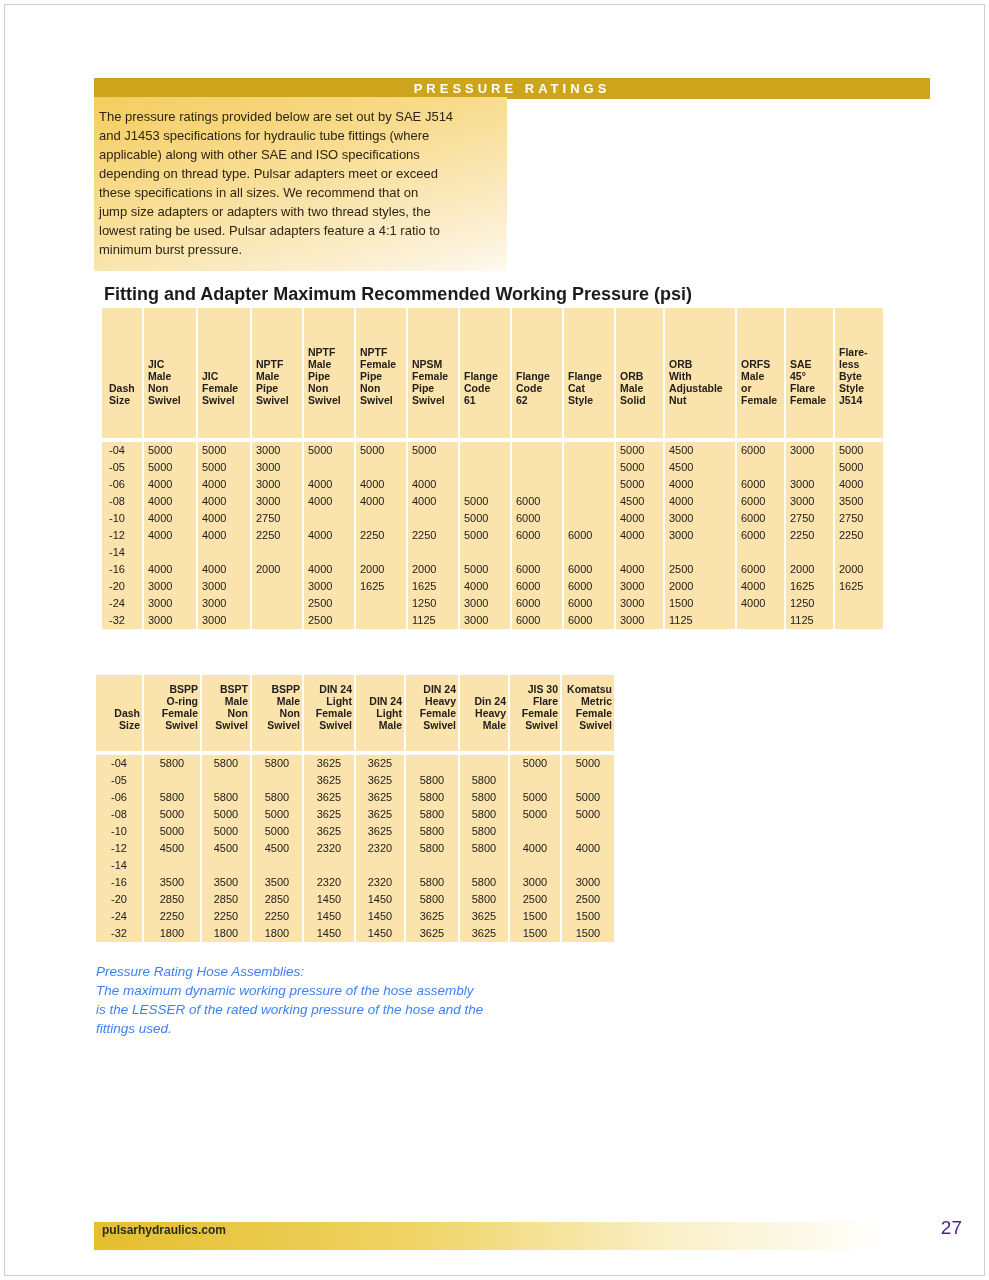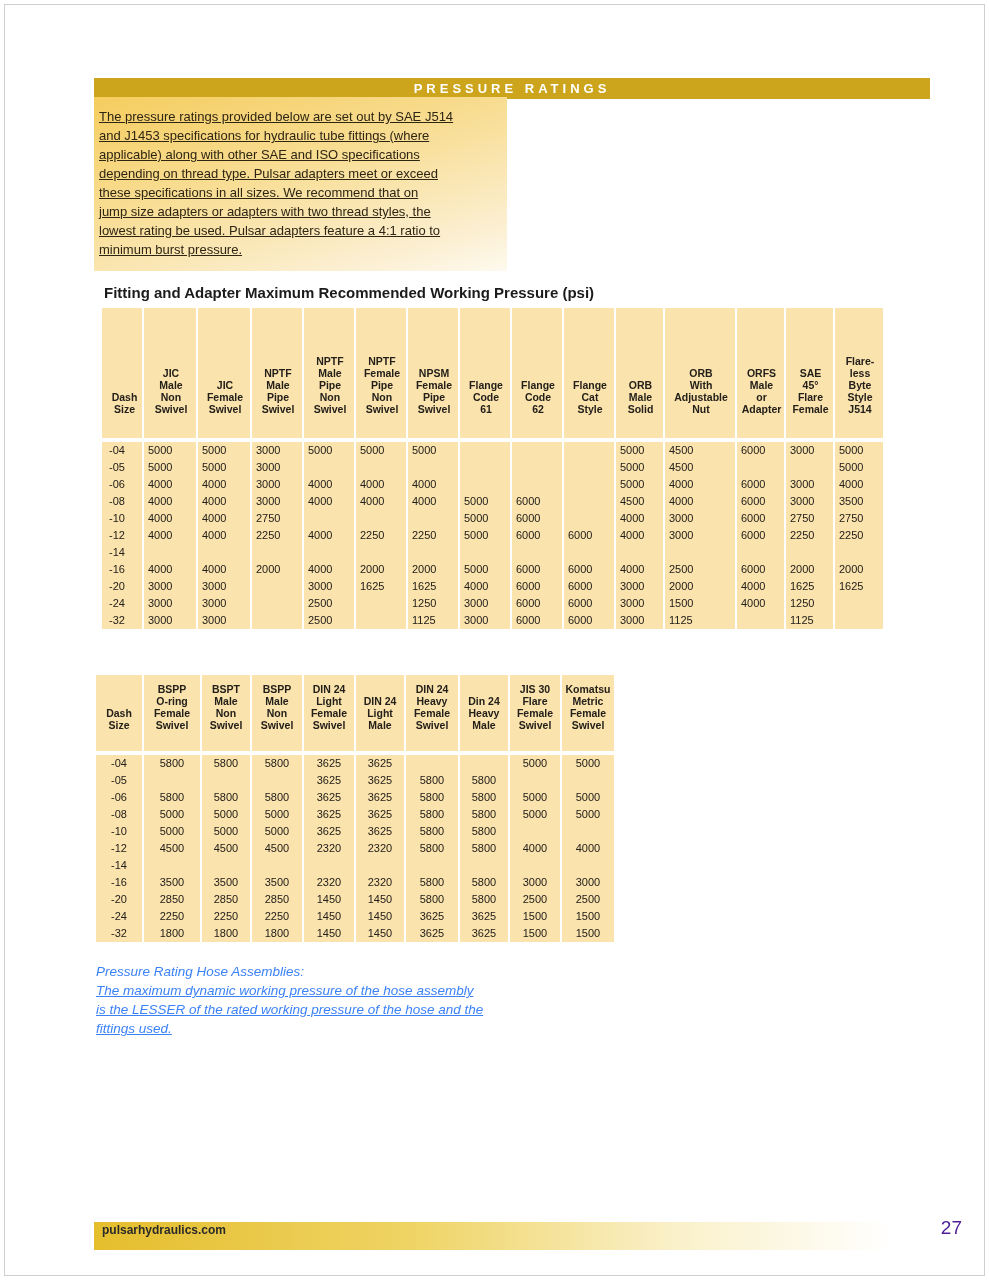--- a/index.html
+++ b/index.html
@@ -17,52 +17,51 @@
     background:var(--gold, #CDA51D);
     color:#ffffff; font-weight:bold; font-size:13px; letter-spacing:4px;
     text-align:center; line-height:21px;
   }
   .intro {
     position:absolute; left:94px; top:97px; width:413px;
     padding:10px 8px 12px 5px;
     font-size:13px; line-height:19px; color:#2e2513;
     white-space:pre-line;
     background:linear-gradient(165deg, #F5CD5F 0%, #F8DE97 45%, #FCF0D4 85%, #FEFAEF 100%);
-    text-decoration:underline;
   }
   .section-heading {
     position:absolute; left:104px; top:284px;
-    font-size:15px; font-weight:bold; color:#1b1b1b;
+    font-size:18px; font-weight:bold; color:#1b1b1b;
   }
   table.ratings {
     position:absolute; border-collapse:separate; border-spacing:2px 0;
     table-layout:fixed;
   }
   table.ratings th {
     background:var(--cell, #FBE3AE); vertical-align:bottom; text-align:left;
     font-size:10.5px; line-height:12px; font-weight:bold; color:#23201a;
     padding:4px 2px 0 4px; white-space:pre-line;
     border-bottom:4px solid #ffffff;
   }
   table.ratings td {
     background:var(--cell, #FBE3AE); font-size:11px; color:#23201a;
     padding:2px 2px 2px 4px; height:17px; line-height:13px; text-align:left;
     vertical-align:middle;
   }
   #table1 { left:100px; top:308px; }
-  #table1 th { height:134px; padding-bottom:23px;text-align:center; }
+  #table1 th { height:134px; padding-bottom:32px; }
   #table2 { left:94px; top:675px; }
-  #table2 th { height:80px; padding-bottom:20px; text-align:center; padding-left:2px; }
+  #table2 th { height:80px; padding-bottom:20px; text-align:right; padding-left:2px; }
   #table2 td { text-align:center; padding-left:2px; }
   table.ratings th.dash, table.ratings td.dash { text-align:left; padding-left:7px;margin-left:43px; }
   .note {
     position:absolute; left:96px; top:962px; width:440px;
     font-style:italic; font-size:13.5px; line-height:19px; color:#3b82f6;
   }
-  .note .note-body { white-space:pre-line;text-decoration:underline; }
+  .note .note-body { white-space:pre-line; }
   .footer-bar {
     position:absolute; left:94px; top:1222px; width:800px; height:28px;
     background:linear-gradient(90deg, #E5BE2D 0%, #EFD465 40%, #FAF0C8 72%, #FFFFFF 100%);
     font-weight:bold; font-size:12px; color:#2a2a2a; line-height:17px;
     padding-left:8px;
   }
   .page-number {
     position:absolute; right:27px; top:1217px; font-size:19px; color:#4c1d95;
   }
 </style>
@@ -146,21 +145,21 @@
           <th>ORB
 Male
 Solid</th>
           <th>ORB
 With
 Adjustable
 Nut</th>
           <th>ORFS
 Male
 or
-Adapter</th>
+Female</th>
           <th>SAE
 45°
 Flare
 Female</th>
           <th>Flare-
 less
 Byte
 Style
 J514</th>
         </tr>

